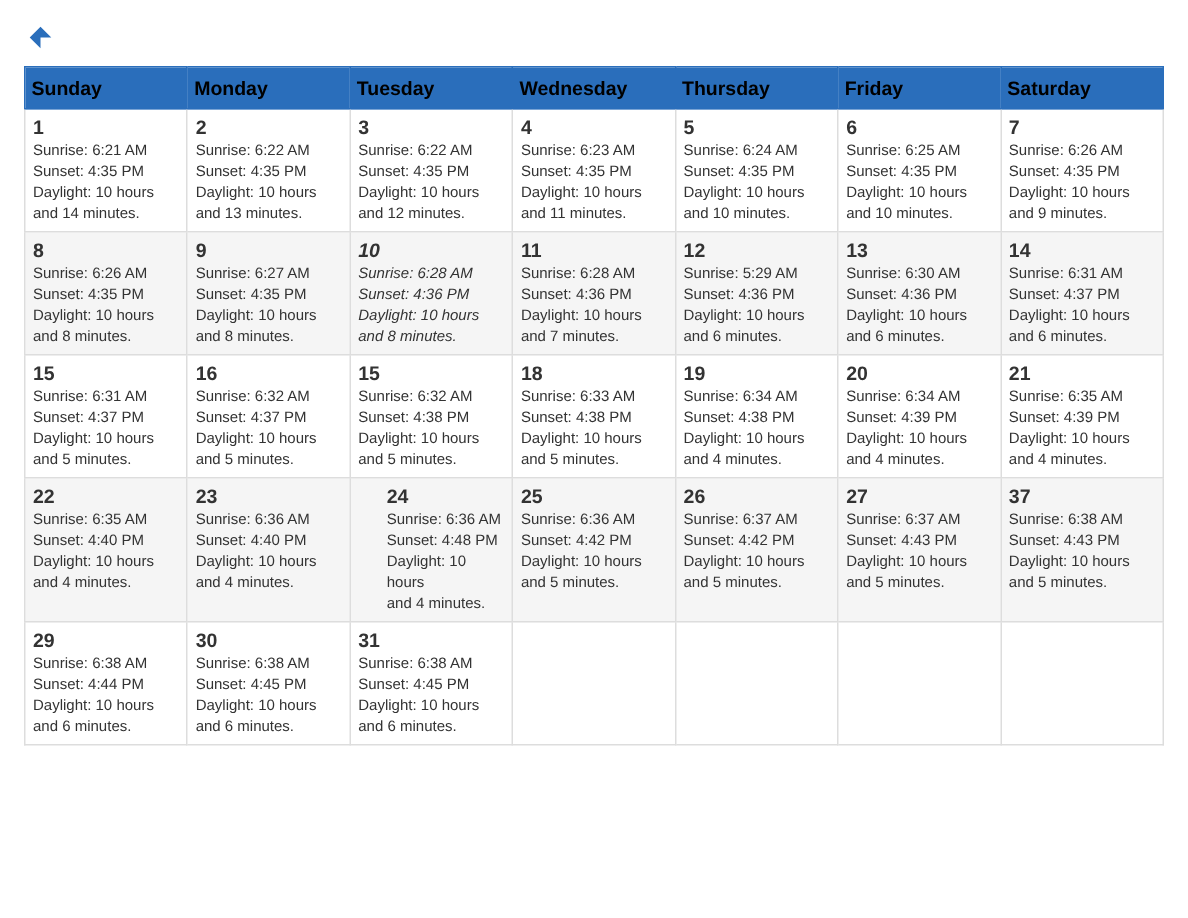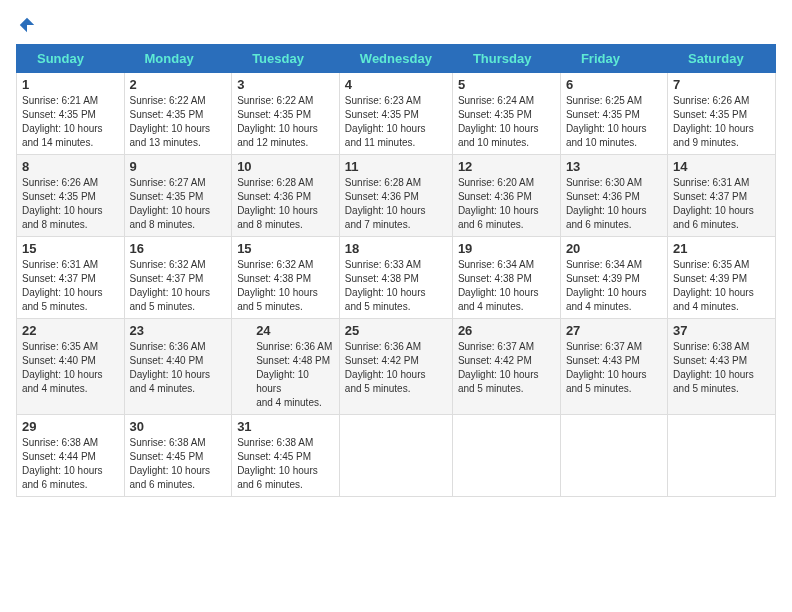--- a/index.html
+++ b/index.html
@@ -45,22 +45,22 @@
     .location-title {
       font-size: 16px;
       color: #555;
     }
     .calendar {
       width: 100%;
       border-collapse: collapse;
     }
     .calendar th {
       background: #2a6ebb;
-      color: #5eead4;
-      padding: 6px 20px;
+      color: #000000;
+      padding: 6px 4px;
       font-size: 13px;
       font-weight: bold;
       text-align: left;
       border: 1px solid #2a6ebb;
     }
     .calendar td {
       vertical-align: top;
       padding: 4px 5px;
       font-size: 10.5px;
       color: #333;
@@ -198,42 +198,42 @@
         </td>
         <td style="background: rgb(245, 245, 245);">
           <span class="day-num">9</span>
           <div class="day-info">
             <span>Sunrise: 6:27 AM</span><br>
             <span>Sunset: 4:35 PM</span><br>
             <span>Daylight: 10 hours</span><br>
             <span>and 8 minutes.</span>
           </div>
         </td>
-        <td style="background: rgb(245, 245, 245);">
+        <td style="background: rgb(245, 245, 245); font-style: italic;">
           <span class="day-num">10</span>
           <div class="day-info">
             <span>Sunrise: 6:28 AM</span><br>
             <span>Sunset: 4:36 PM</span><br>
             <span>Daylight: 10 hours</span><br>
             <span>and 8 minutes.</span>
           </div>
         </td>
         <td style="background: rgb(245, 245, 245);">
           <span class="day-num">11</span>
           <div class="day-info">
             <span>Sunrise: 6:28 AM</span><br>
             <span>Sunset: 4:36 PM</span><br>
             <span>Daylight: 10 hours</span><br>
             <span>and 7 minutes.</span>
           </div>
         </td>
         <td style="background: rgb(245, 245, 245);">
           <span class="day-num">12</span>
           <div class="day-info">
-            <span>Sunrise: 6:20 AM</span><br>
+            <span>Sunrise: 5:29 AM</span><br>
             <span>Sunset: 4:36 PM</span><br>
             <span>Daylight: 10 hours</span><br>
             <span>and 6 minutes.</span>
           </div>
         </td>
         <td style="background: rgb(245, 245, 245);">
           <span class="day-num">13</span>
           <div class="day-info">
             <span>Sunrise: 6:30 AM</span><br>
             <span>Sunset: 4:36 PM</span><br>

